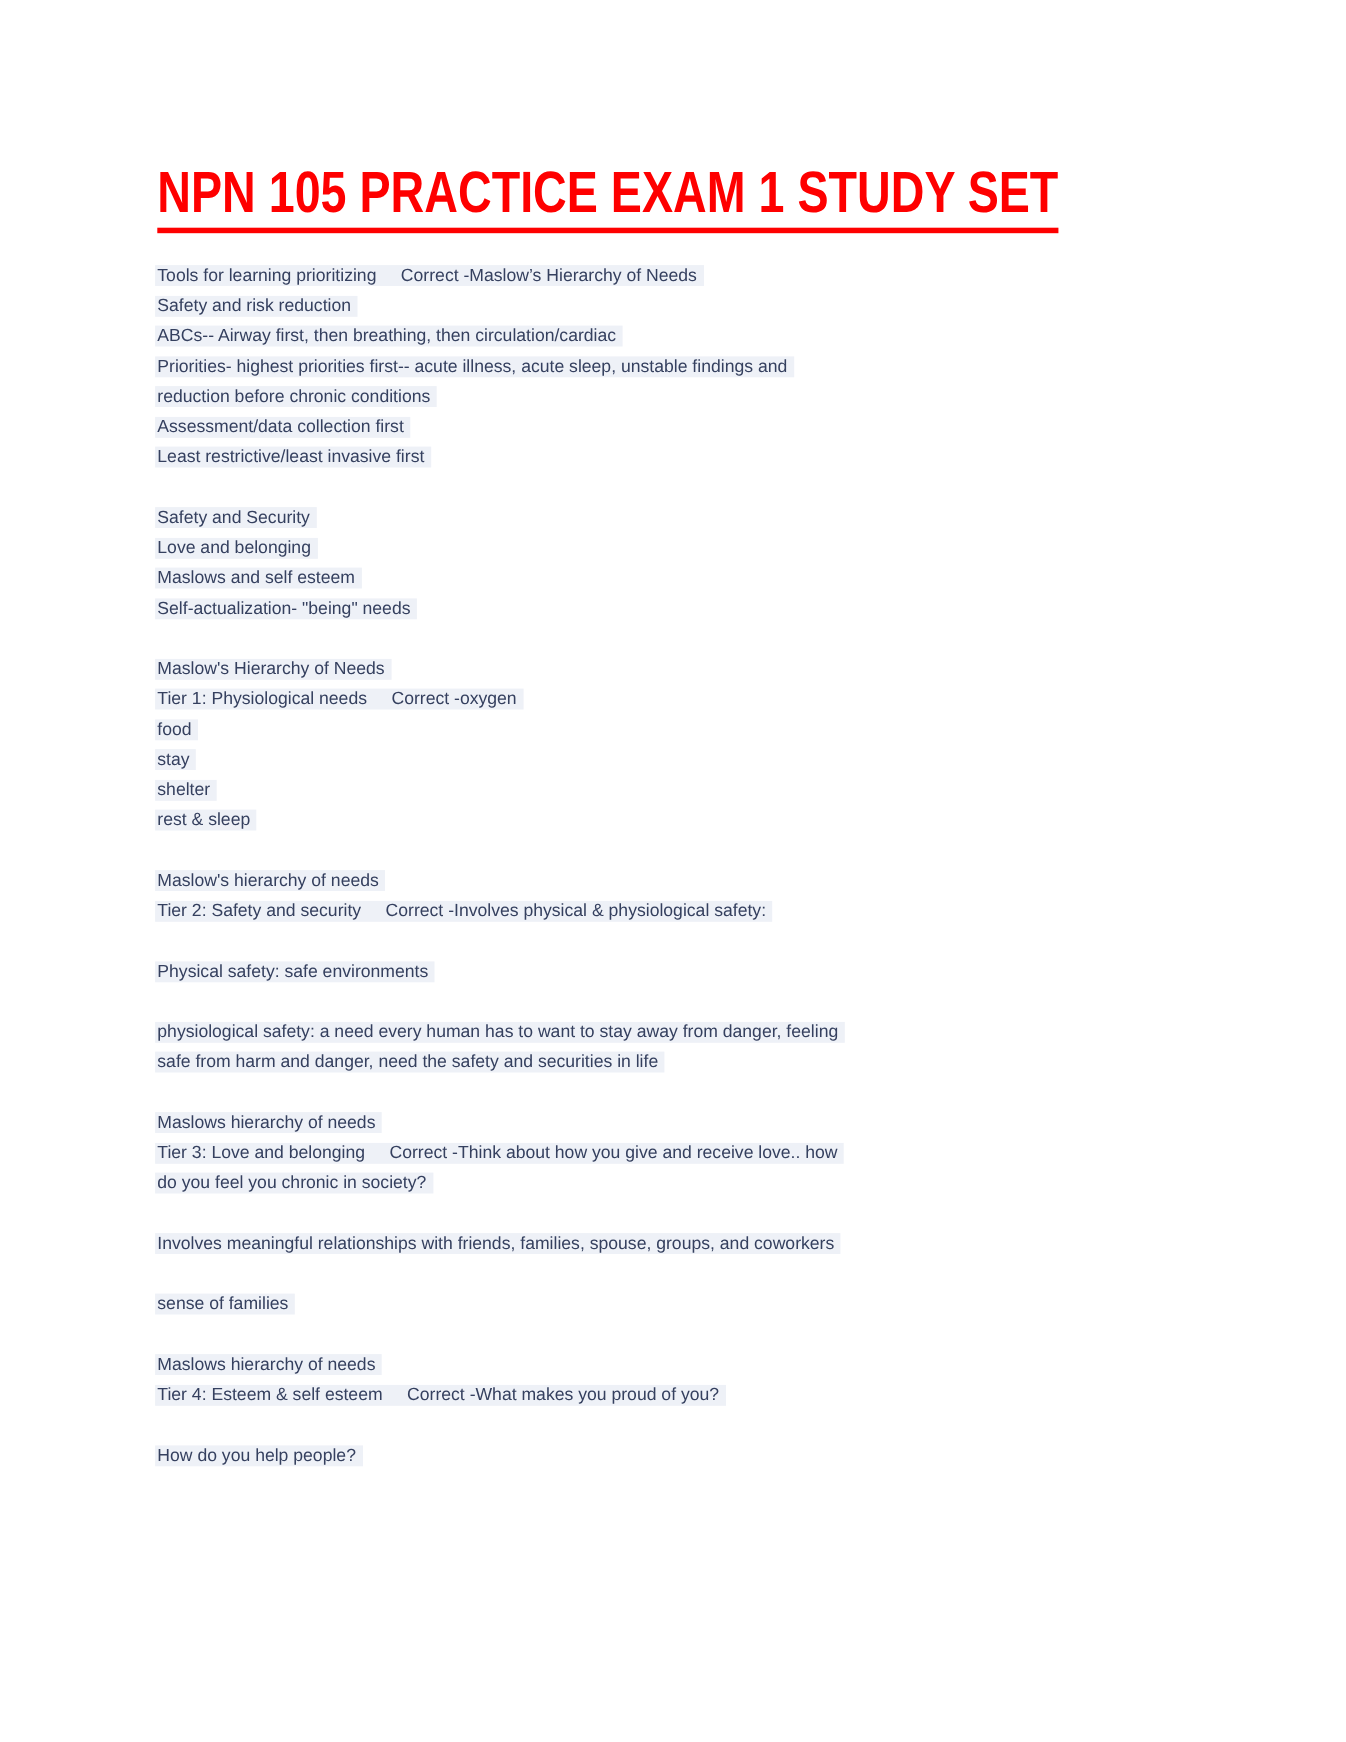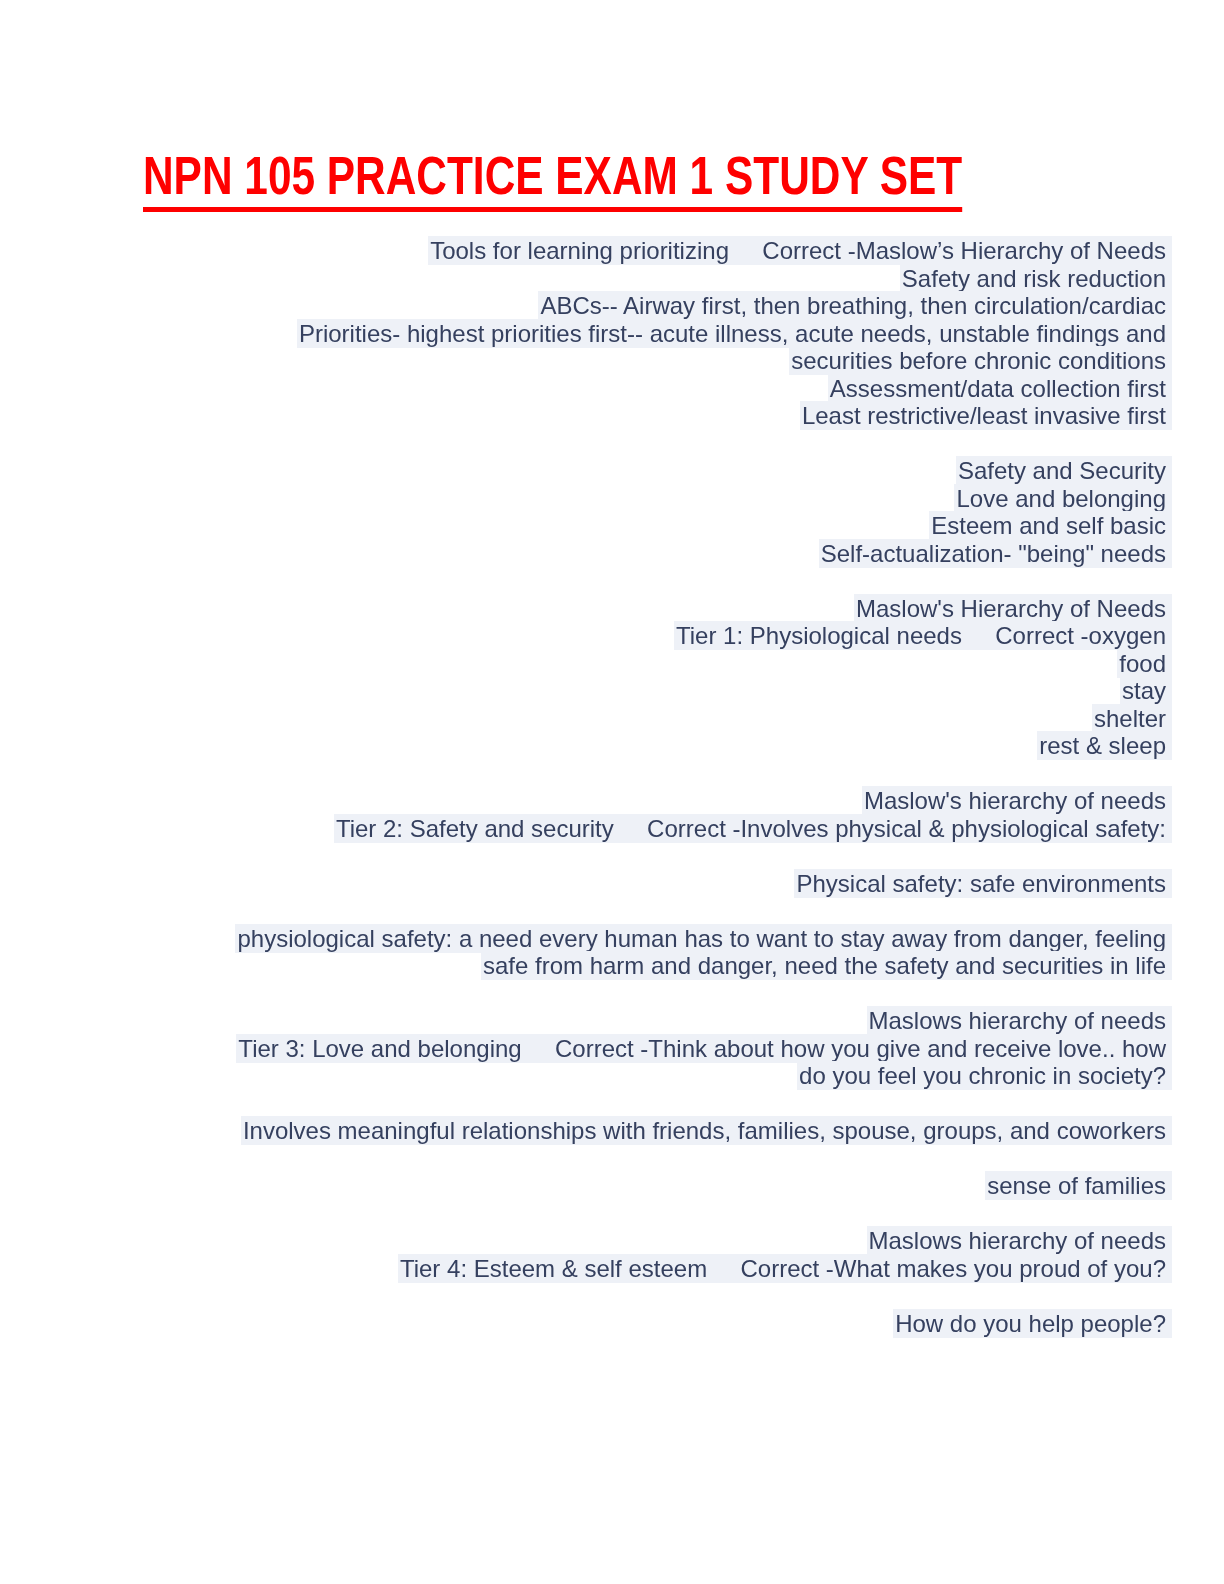--- a/index.html
+++ b/index.html
@@ -33,50 +33,49 @@
     border-bottom:5px solid var(--title-color);
     padding-bottom:2px;
   }
   .content{
     color:var(--text-color);
   }
   .para{
     margin:0 0 27.5px 0;
   }
   .line{
-    font-size:24px;
+    font-size:16px;
     line-height:27.5px;
     white-space:pre;
-    text-align:right;
   }
   .hl{
     background:var(--hl-color);
     padding:1px 6px 1px 2px;
     margin-left:-2px;
   }
 </style>
 </head>
 <body>
 
 <div class="page">
   <h1 class="title"><span class="title-text">NPN 105 PRACTICE EXAM 1 STUDY SET</span></h1>
   <div class="content" id="content">
       <div class="para">
         <div class="line"><span class="hl">Tools for learning prioritizing     Correct -Maslow’s Hierarchy of Needs</span></div>
         <div class="line"><span class="hl">Safety and risk reduction</span></div>
         <div class="line"><span class="hl">ABCs-- Airway first, then breathing, then circulation/cardiac</span></div>
-        <div class="line"><span class="hl">Priorities- highest priorities first-- acute illness, acute needs, unstable findings and</span></div>
-        <div class="line"><span class="hl">securities before chronic conditions</span></div>
+        <div class="line"><span class="hl">Priorities- highest priorities first-- acute illness, acute sleep, unstable findings and</span></div>
+        <div class="line"><span class="hl">reduction before chronic conditions</span></div>
         <div class="line"><span class="hl">Assessment/data collection first</span></div>
         <div class="line"><span class="hl">Least restrictive/least invasive first</span></div>
       </div>
       <div class="para">
         <div class="line"><span class="hl">Safety and Security</span></div>
         <div class="line"><span class="hl">Love and belonging</span></div>
-        <div class="line"><span class="hl">Esteem and self basic</span></div>
+        <div class="line"><span class="hl">Maslows and self esteem</span></div>
         <div class="line"><span class="hl">Self-actualization- "being" needs</span></div>
       </div>
       <div class="para">
         <div class="line"><span class="hl">Maslow's Hierarchy of Needs</span></div>
         <div class="line"><span class="hl">Tier 1: Physiological needs     Correct -oxygen</span></div>
         <div class="line"><span class="hl">food</span></div>
         <div class="line"><span class="hl">stay</span></div>
         <div class="line"><span class="hl">shelter</span></div>
         <div class="line"><span class="hl">rest &amp; sleep</span></div>
       </div>

